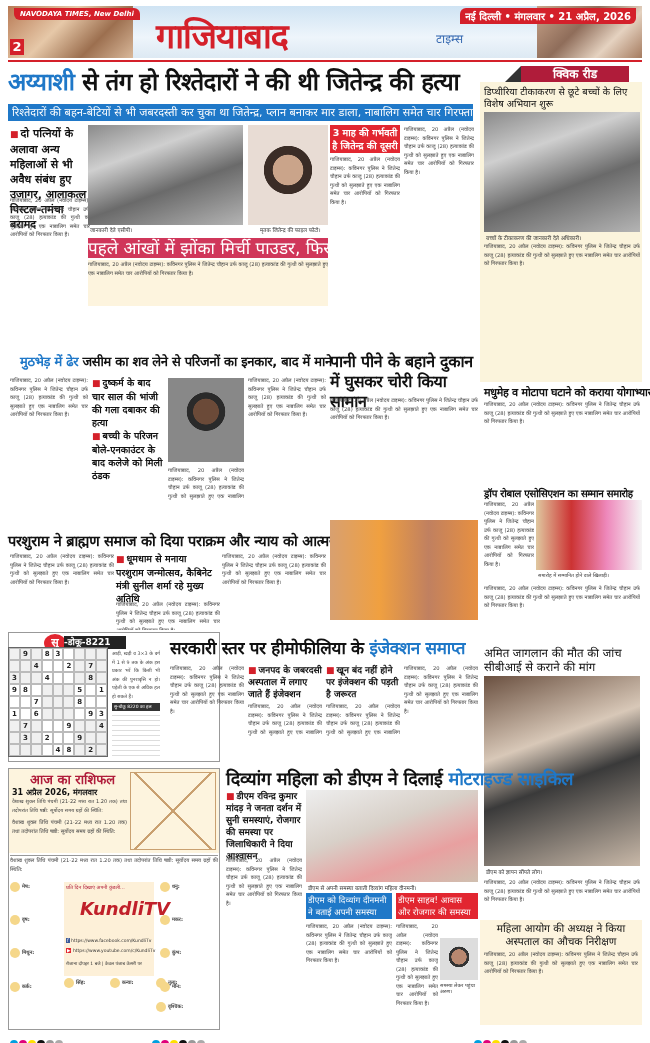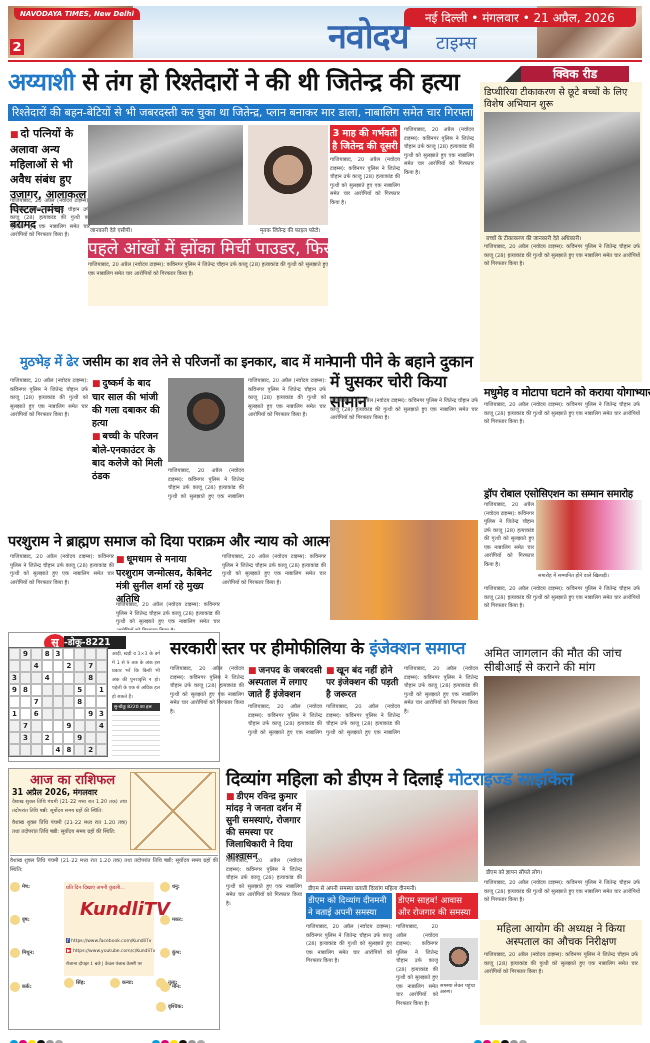--- a/index.html
+++ b/index.html
@@ -2,25 +2,25 @@
 <html><head>
 <meta charset="utf-8">
 <style>
 *{box-sizing:border-box;margin:0;padding:0}
 body{width:650px;height:1043px;background:#fff;font-family:"DejaVu Sans",sans-serif;position:relative;overflow:hidden;color:#222}
 .abs{position:absolute}
 .masthead{left:8px;top:6px;width:634px;height:52px;background:linear-gradient(180deg,#cfe3f3 0%,#eef5fb 60%,#dde9f3 100%);overflow:hidden}
 .mh-left{left:0;top:0;width:125px;height:52px;background:linear-gradient(135deg,#b87a55,#e6c8a8 40%,#9c6f4f 70%,#d9b89a)}
 .mh-right{right:0;top:0;width:105px;height:52px;background:linear-gradient(135deg,#c9a48a,#8f6d5a 40%,#e5d2c0 70%,#a57b5f)}
 .edition{left:6px;top:2px;background:#d4202a;color:#fff;font-size:7px;font-style:italic;font-weight:bold;padding:2px 6px;border-radius:0 6px 0 6px}
-.dateline{right:6px;top:2px;background:#d4202a;color:#fff;font-size:12px;font-weight:normal;padding:1px 21px;border-radius:6px 0 6px 0}
+.dateline{right:6px;top:2px;background:#d4202a;color:#fff;font-size:10px;font-weight:bold;padding:1px 5px;border-radius:6px 0 6px 0}
 .pageno{left:2px;top:33px;background:#d4202a;color:#fff;font-size:13px;font-weight:bold;width:14px;height:16px;text-align:center;line-height:16px}
 .title-a{left:148px;top:6px;color:#d4202a;font-size:34px;font-weight:bold;letter-spacing:-1px;font-family:"DejaVu Sans",sans-serif}
 .title-b{left:320px;top:6px;color:#3568b0;font-size:34px;font-weight:bold;letter-spacing:-1px}
-.title-c{left:428px;top:24px;color:#3568b0;font-size:18px}
+.title-c{left:428px;top:24px;color:#3568b0;font-size:12px}
 .redrule{left:8px;top:60px;width:634px;height:2px;background:#d4202a}
 .lead-head{left:8px;top:64px;font-size:24px;font-weight:bold;letter-spacing:-0.6px;color:#111;white-space:nowrap}
 .lead-head .hl{color:#1f78c8}
 .subbar{left:8px;top:104px;width:465px;height:17px;background:#1f78c8;color:#fff;font-size:11px;line-height:17px;padding-left:4px;white-space:nowrap;overflow:hidden}
 .bullet{color:#d4202a;font-size:9px;margin-right:2px}
 .bullets{font-size:11px;line-height:15px;color:#111;font-weight:bold}
 .body{font-size:5.2px;line-height:8.5px;color:#444;text-align:justify}
 .photo{background:linear-gradient(160deg,#8a8a8a,#cfcfcf 30%,#6a6a6a 60%,#b4b4b4)}
 .photo-face{background:radial-gradient(circle at 50% 45%,#caa48a 0 22%,#3a2c26 23% 35%,#e8dcd4 36%)}
 .caption{font-size:5.5px;color:#333}
@@ -45,21 +45,21 @@
 </style>
 </head>
 <body>
 
 <div class="abs masthead">
   <div class="abs mh-left"></div>
   <div class="abs mh-right"></div>
   <div class="abs edition">NAVODAYA TIMES, New Delhi</div>
   <div class="abs dateline">नई दिल्ली • मंगलवार • 21 अप्रैल, 2026</div>
   <div class="abs pageno">2</div>
-  <div class="abs title-b">नवोदय</div>
+  <div class="abs title-a">गाजियाबाद</div>
   <div class="abs title-c">टाइम्स</div>
 </div>
 <div class="abs redrule"></div>
 
 <div class="abs lead-head"><span class="hl">अय्याशी</span><span> से तंग हो रिश्तेदारों ने की थी जितेन्द्र की हत्या</span></div>
 <div class="abs subbar">रिश्तेदारों की बहन-बेटियों से भी जबरदस्ती कर चुका था जितेन्द्र, प्लान बनाकर मार डाला, नाबालिग समेत चार गिरफ्तार</div>
 
 <div class="abs bullets" style="left:10px;top:126px;width:80px"><span class="bullet">■</span><span>दो पत्नियों के अलावा अन्य महिलाओं से भी अवैध संबंध हुए उजागर, आलाकत्ल पिस्टल-तमंचा बरामद</span></div>
 <div class="abs body" style="left:10px;top:196px;width:80px;height:108px;overflow:hidden">गाजियाबाद, 20 अप्रैल (नवोदय टाइम्स): कविनगर पुलिस ने जितेन्द्र चौहान उर्फ काजू (28) हत्याकांड की गुत्थी को सुलझाते हुए एक नाबालिग समेत चार आरोपियों को गिरफ्तार किया है।</div>
 

